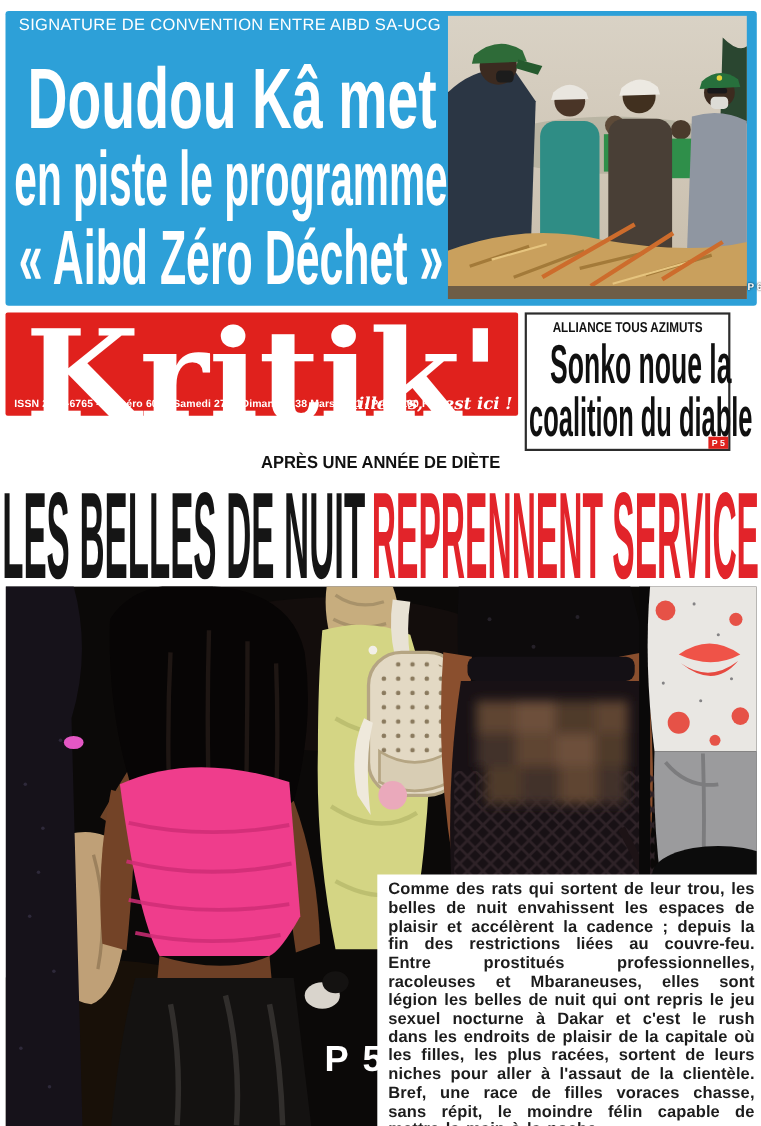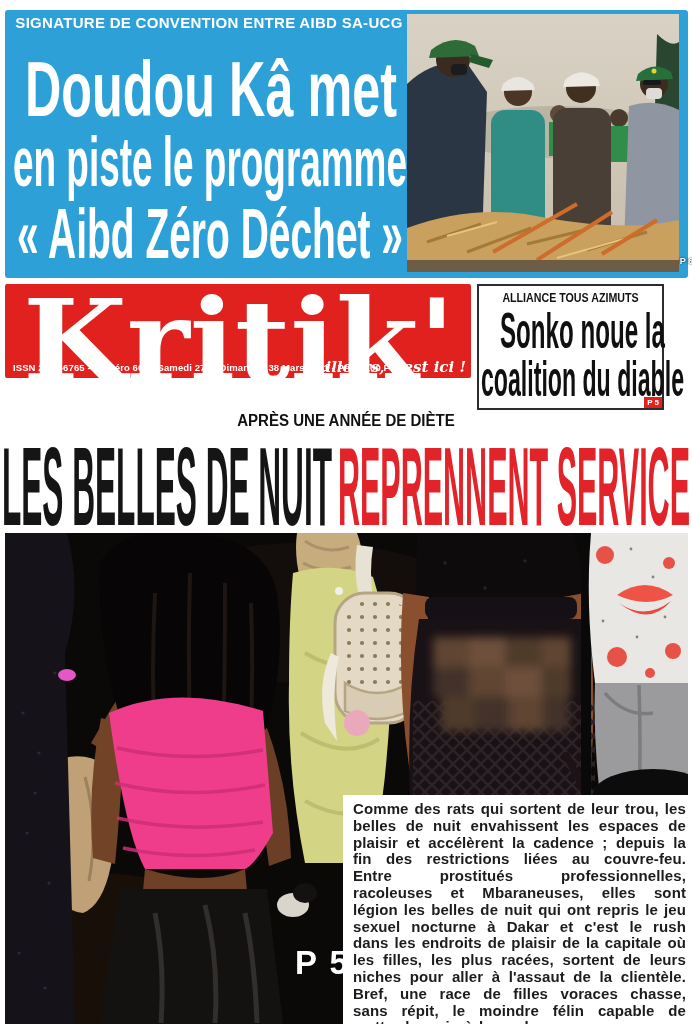--- a/index.html
+++ b/index.html
@@ -9,21 +9,21 @@
   }
   html,body{margin:0;padding:0;background:#666;}
   .page{
     position:relative;width:692px;height:1024px;background:#ffffff;
     font-family:"Liberation Sans",sans-serif;overflow:hidden;margin:0 auto;
   }
   
   .blue-panel{position:absolute;left:5px;top:10px;width:683px;height:268px;
     background:var(--brand-blue);border-radius:3px;}
   .blue-kicker{position:absolute;left:0;top:4px;width:408px;text-align:center;
-    color:#fff;font-weight:bold;font-size:15px;letter-spacing:.3px;}
+    color:#fff;font-weight:normal;font-size:15px;letter-spacing:.3px;}
   .blue-headline{position:absolute;left:4px;top:26px;width:402px;height:240px;}
   .top-photo{position:absolute;left:402px;top:4px;width:292px;height:258px;overflow:hidden;}
   .top-photo svg{display:block;}
   .top-photo-ref{position:absolute;right:6px;bottom:6px;color:#fff;font-weight:bold;
     font-size:9px;text-shadow:0 0 2px #000;}
   
   .masthead{position:absolute;left:5px;top:284px;width:466px;height:94px;
     background:var(--brand-red);border-radius:2px;}
   .masthead-title{position:absolute;left:0;top:0;width:466px;height:104px;}
   .masthead-info{position:absolute;left:8px;bottom:5px;color:#fff;font-weight:bold;

